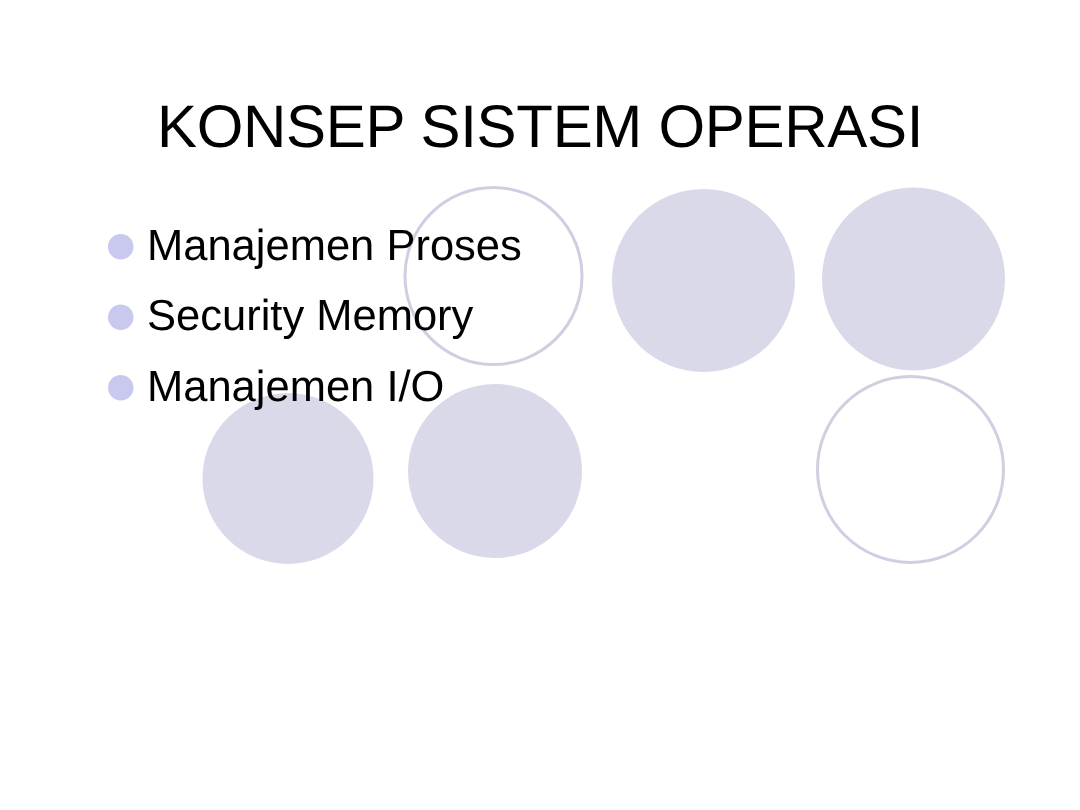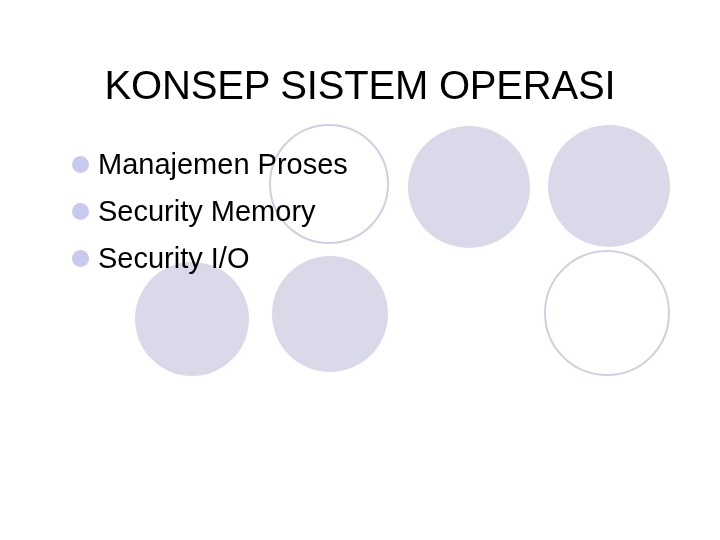--- a/index.html
+++ b/index.html
@@ -93,17 +93,17 @@
     <div class="bullet-row">
       <span class="bullet-dot"></span>
       <span class="bullet-text">Manajemen Proses</span>
     </div>
     <div class="bullet-row">
       <span class="bullet-dot"></span>
       <span class="bullet-text">Security Memory</span>
     </div>
     <div class="bullet-row">
       <span class="bullet-dot"></span>
-      <span class="bullet-text">Security I/O</span>
+      <span class="bullet-text">Manajemen I/O</span>
     </div>
   </div>
 
 </div>
 
 </body></html>

